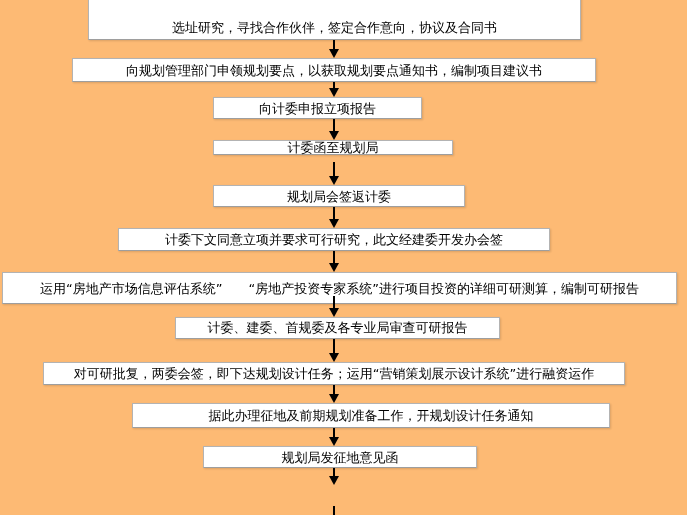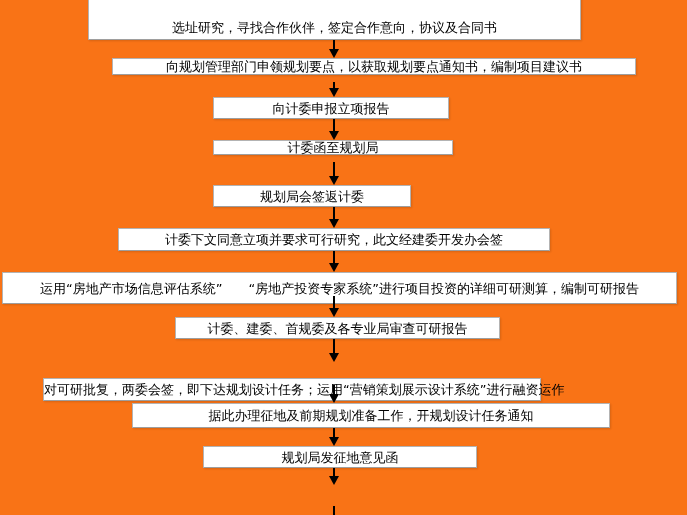--- a/index.html
+++ b/index.html
@@ -1,20 +1,20 @@
 <!DOCTYPE html>
 <html><head>
 <meta charset="utf-8">
 <style>
   html,body{margin:0;padding:0;background:#ffffff;}
   .stage{
     position:relative;
     width:687px;height:515px;
     overflow:hidden;
-    background:#f97316;
+    background:#fdba74;
     font-family:"DejaVu Sans", sans-serif;
   }
   .node{
     position:absolute;
     box-sizing:border-box;
     background:#ffffff;
     border:1px solid #b3b3b3;
     border-bottom-color:#9e9e9e;
     box-shadow:1px 1px 2px rgba(0,0,0,0.14);
     display:flex;
@@ -55,48 +55,48 @@
 
   <div class="node clipped-top" style="left:88px;top:-18px;width:493px;height:58px;">
     <div class="txt">选址研究，寻找合作伙伴，签定合作意向，协议及合同书</div>
   </div>
 
   <div class="arrow" style="left:334px;top:40px;height:18px;">
     <div class="shaft"></div>
     <div class="head"></div>
   </div>
 
-  <div class="node" style="left:72px;top:58px;width:524px;height:17px;margin-left:40px;">
+  <div class="node" style="left:72px;top:58px;width:524px;height:24px;">
     <div class="txt">向规划管理部门申领规划要点，以获取规划要点通知书，编制项目建议书</div>
   </div>
 
   <div class="arrow" style="left:334px;top:82px;height:15px;">
     <div class="shaft"></div>
     <div class="head"></div>
   </div>
 
-  <div class="node" style="left:213px;top:97px;width:236px;height:22px;">
+  <div class="node" style="left:213px;top:97px;width:209px;height:22px;">
     <div class="txt">向计委申报立项报告</div>
   </div>
 
   <div class="arrow" style="left:334px;top:119px;height:21px;">
     <div class="shaft"></div>
     <div class="head"></div>
   </div>
 
   <div class="node" style="left:213px;top:140px;width:240px;height:15px;">
     <div class="txt">计委函至规划局</div>
   </div>
 
   <div class="arrow" style="left:334px;top:162px;height:23px;">
     <div class="shaft"></div>
     <div class="head"></div>
   </div>
 
-  <div class="node" style="left:213px;top:185px;width:198px;height:22px;">
+  <div class="node" style="left:213px;top:185px;width:252px;height:22px;">
     <div class="txt">规划局会签返计委</div>
   </div>
 
   <div class="arrow" style="left:334px;top:207px;height:21px;">
     <div class="shaft"></div>
     <div class="head"></div>
   </div>
 
   <div class="node" style="left:118px;top:228px;width:432px;height:23px;">
     <div class="txt">计委下文同意立项并要求可行研究，此文经建委开发办会签</div>
@@ -109,30 +109,30 @@
 
   <div class="node" style="left:2px;top:272px;width:675px;height:32px;">
     <div class="txt">运用“房地产市场信息评估系统”　　“房地产投资专家系统”进行项目投资的详细可研测算，编制可研报告</div>
   </div>
 
   <div class="arrow" style="left:334px;top:296px;height:21px;">
     <div class="shaft"></div>
     <div class="head"></div>
   </div>
 
-  <div class="node" style="left:175px;top:317px;width:325px;height:22px;">
+  <div class="node" style="left:175px;top:317px;width:325px;height:22px;font-family:Liberation Mono, monospace;">
     <div class="txt">计委、建委、首规委及各专业局审查可研报告</div>
   </div>
 
   <div class="arrow" style="left:334px;top:339px;height:23px;">
     <div class="shaft"></div>
     <div class="head"></div>
   </div>
 
-  <div class="node" style="left:43px;top:378px;width:498px;height:23px;">
+  <div class="node" style="left:43px;top:362px;width:582px;height:23px;">
     <div class="txt">对可研批复，两委会签，即下达规划设计任务；运用“营销策划展示设计系统”进行融资运作</div>
   </div>
 
   <div class="arrow" style="left:334px;top:385px;height:18px;">
     <div class="shaft"></div>
     <div class="head"></div>
   </div>
 
   <div class="node" style="left:132px;top:403px;width:478px;height:25px;">
     <div class="txt">据此办理征地及前期规划准备工作，开规划设计任务通知</div>

